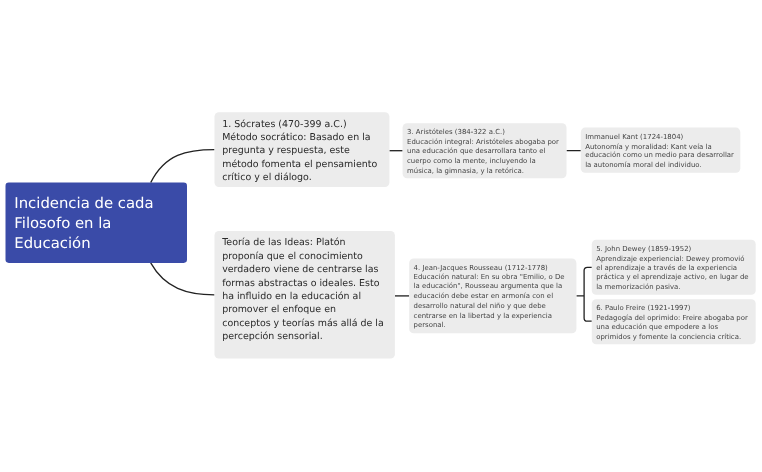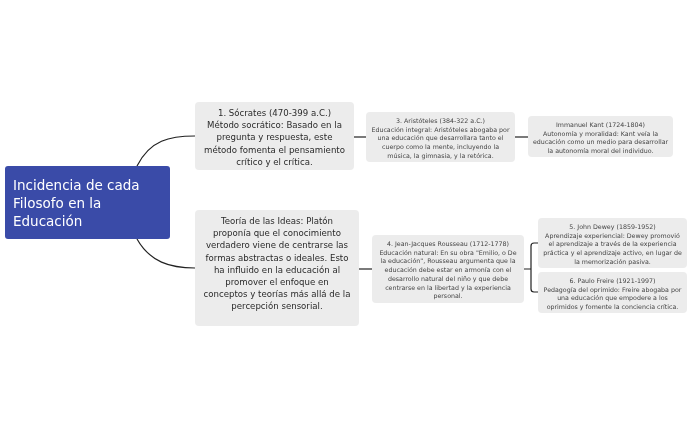--- a/index.html
+++ b/index.html
@@ -11,21 +11,21 @@
     svg.links { position: absolute; left: 0; top: 0; width: 693px; height: 429px; pointer-events: none; }
     .node { position: absolute; box-sizing: border-box; border-radius: 4px; background: #ececec; color: #333; }
     .root {
       background: #3a4ba8; color: #ffffff; border-radius: 3px;
       display: flex; align-items: center; justify-content: center; text-align: left;
       font-family: "DejaVu Sans", sans-serif; font-size: 13.5px; font-weight: 500; line-height: 18px;
       padding: 4px 8px;
     }
     .lvl1 { font-size: 8.6px; line-height: 12.2px; padding: 5px 7px; color: #2a2a2a; }
     .lvl2 { font-size: 6.3px; line-height: 8.7px; padding: 5px 4px; color: #444; }
-    .node .title, .node .body { display: block; text-align: center; }
+    .node .title, .node .body { display: block; }
   </style>
 </head>
 <body>
 
 <div class="canvas">
 
   <svg class="links" viewBox="0 0 693 429">
 
     <path d="M137,166 C150,140 170,136 195,136" fill="none" stroke="#222" stroke-width="1.2"></path>
 
@@ -39,21 +39,21 @@
 
     <path d="M524,269 L531,269 M538,243 L534,243 Q531,243 531,246 L531,289 Q531,292 534,292 L538,292" fill="none" stroke="#222" stroke-width="1.2"></path>
   </svg>
 
   <div class="node root" style="left:5px; top:166px; width:165px; height:73px;">
     <span>Incidencia de cada Filosofo en la Educación</span>
   </div>
 
   <div class="node lvl1" style="left:195px; top:102px; width:159px; height:68px;">
     <span class="title">1. Sócrates (470-399 a.C.)</span>
-    <span class="body">Método socrático: Basado en la pregunta y respuesta, este método fomenta el pensamiento crítico y el crítica.</span>
+    <span class="body">Método socrático: Basado en la pregunta y respuesta, este método fomenta el pensamiento crítico y el diálogo.</span>
   </div>
 
   <div class="node lvl1" style="left:195px; top:210px; width:164px; height:116px;">
     <span class="body">Teoría de las Ideas: Platón proponía que el conocimiento verdadero viene de centrarse las formas abstractas o ideales. Esto ha influido en la educación al promover el enfoque en conceptos y teorías más allá de la percepción sensorial.</span>
   </div>
 
   <div class="node lvl2" style="left:366px; top:112px; width:149px; height:50px;">
     <span class="title">3. Aristóteles (384-322 a.C.)</span>
     <span class="body">Educación integral: Aristóteles abogaba por una educación que desarrollara tanto el cuerpo como la mente, incluyendo la música, la gimnasia, y la retórica.</span>
   </div>

